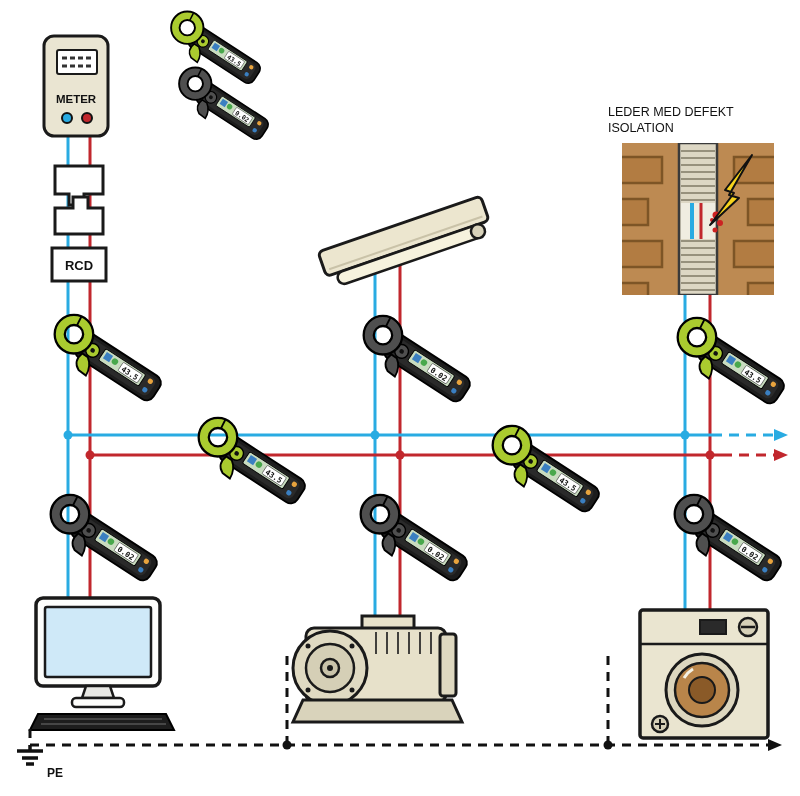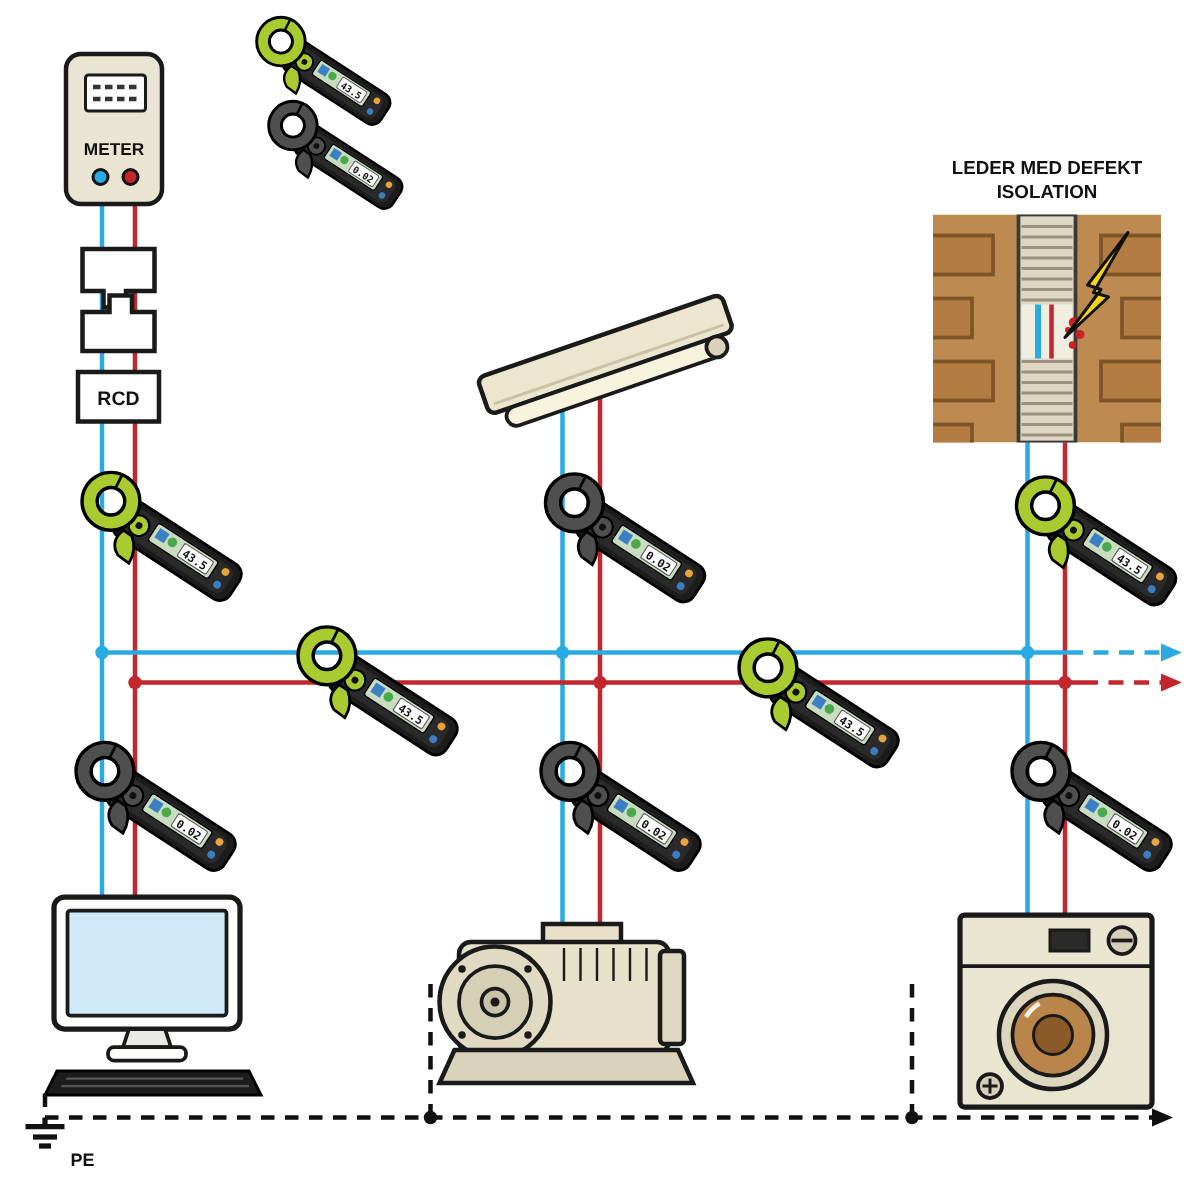--- a/index.html
+++ b/index.html
@@ -13,21 +13,21 @@
   .dot-red{fill:var(--wire-red,#c1272d)}
   .dash{stroke-dasharray:10 7}
   .pe{fill:none;stroke:#111;stroke-width:3}
   .dash2{stroke-dasharray:9 7}
   .clamp{position:absolute;overflow:visible;width:124px;height:92px}
   .clamp-sm{width:104px;height:77px}
   .clamp-leak{color:var(--clamp-lime,#aacb2f)}
   .clamp-none{color:var(--clamp-dark,#4f4f4f)}
   .clamp-value{font-family:"DejaVu Sans Mono",monospace;font-size:8.2px;font-weight:bold;fill:#111;text-anchor:middle}
   .legend-label{position:absolute;font-size:12.5px;font-weight:bold;color:#111;letter-spacing:.2px;white-space:nowrap}
-  .defect-title{position:absolute;left:608px;top:104px;width:180px;text-align:center;font-size:12.5px;font-weight:bold;line-height:1.3;color:#111}
+  .defect-title{position:absolute;left:608px;top:104px;width:180px;font-size:12.5px;font-weight:normal;line-height:1.3;color:#111}
   svg text{font-family:"Liberation Sans",sans-serif}
   .svg-label{font-weight:bold;fill:#111;text-anchor:middle}
 </style>
 </head>
 <body>
 
 <div class="canvas">
 
   <svg width="0" height="0" style="position:absolute" aria-hidden="true">
     <defs>

